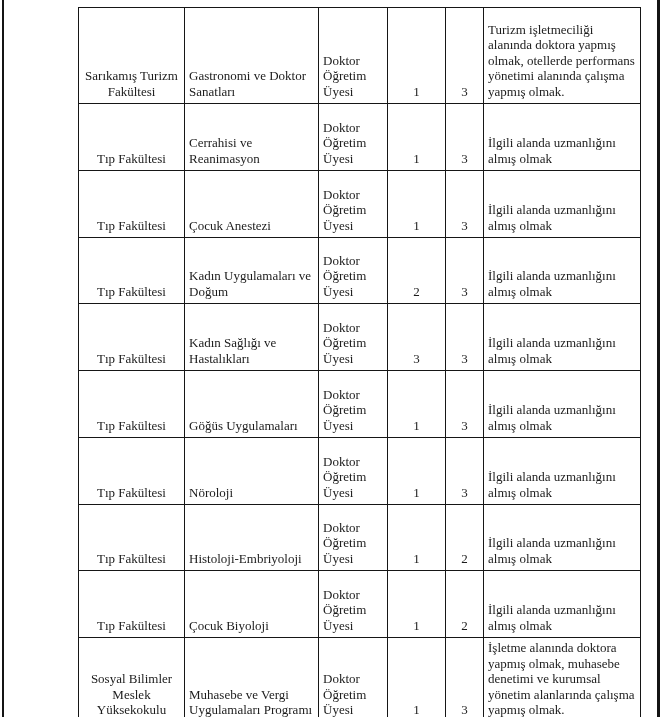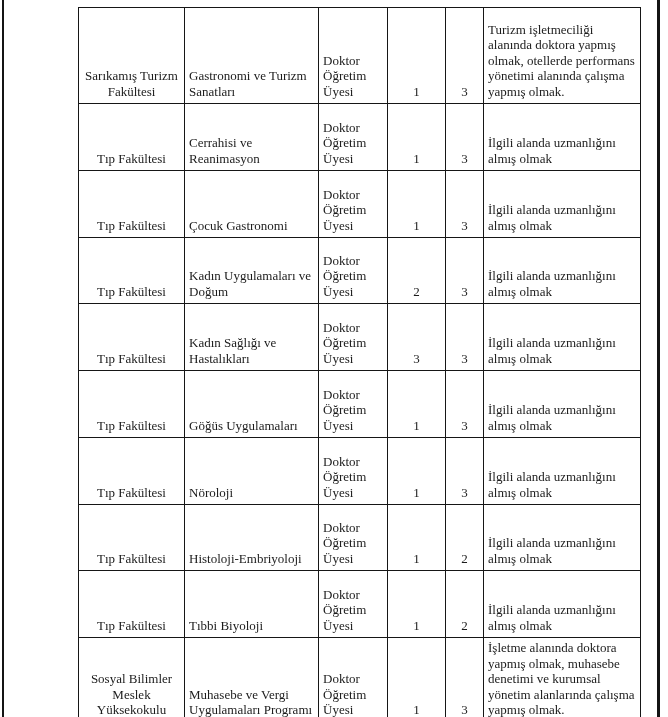--- a/index.html
+++ b/index.html
@@ -70,37 +70,37 @@
       <col class="w-faculty">
         <col class="w-dept">
         <col class="w-title">
       <col class="w-n1">
         <col class="w-n2">
         <col class="w-req">
     </colgroup>
     <tbody>
       <tr class="h96">
         <td class="c-faculty">Sarıkamış Turizm Fakültesi</td>
-        <td class="c-dept">Gastronomi ve Turizm Sanatları</td>
+        <td class="c-dept">Gastronomi ve Doktor Sanatları</td>
         <td class="c-title">Doktor Öğretim Üyesi</td>
         <td class="c-num">1</td>
         <td class="c-num">3</td>
         <td class="c-req">Turizm işletmeciliği alanında doktora yapmış olmak, otellerde performans yönetimi alanında çalışma yapmış olmak.</td>
       </tr>
       <tr class="h67">
         <td class="c-faculty">Tıp Fakültesi</td>
         <td class="c-dept">Cerrahisi ve Reanimasyon</td>
         <td class="c-title">Doktor Öğretim Üyesi</td>
         <td class="c-num">1</td>
         <td class="c-num">3</td>
         <td class="c-req">İlgili alanda uzmanlığını almış olmak</td>
       </tr>
       <tr class="h67">
         <td class="c-faculty">Tıp Fakültesi</td>
-        <td class="c-dept">Çocuk Gastronomi</td>
+        <td class="c-dept">Çocuk Anestezi</td>
         <td class="c-title">Doktor Öğretim Üyesi</td>
         <td class="c-num">1</td>
         <td class="c-num">3</td>
         <td class="c-req">İlgili alanda uzmanlığını almış olmak</td>
       </tr>
       <tr class="h66">
         <td class="c-faculty">Tıp Fakültesi</td>
         <td class="c-dept">Kadın Uygulamaları ve Doğum</td>
         <td class="c-title">Doktor Öğretim Üyesi</td>
         <td class="c-num">2</td>
@@ -134,21 +134,21 @@
       <tr class="h66">
         <td class="c-faculty">Tıp Fakültesi</td>
         <td class="c-dept">Histoloji-Embriyoloji</td>
         <td class="c-title">Doktor Öğretim Üyesi</td>
         <td class="c-num">1</td>
         <td class="c-num">2</td>
         <td class="c-req">İlgili alanda uzmanlığını almış olmak</td>
       </tr>
       <tr class="h67">
         <td class="c-faculty">Tıp Fakültesi</td>
-        <td class="c-dept">Tıbbi Biyoloji</td>
+        <td class="c-dept">Çocuk Biyoloji</td>
         <td class="c-title">Doktor Öğretim Üyesi</td>
         <td class="c-num">1</td>
         <td class="c-num">2</td>
         <td class="c-req">İlgili alanda uzmanlığını almış olmak</td>
       </tr>
       <tr class="h76">
         <td class="c-faculty">Sosyal Bilimler Meslek Yüksekokulu</td>
         <td class="c-dept">Muhasebe ve Vergi Uygulamaları Programı</td>
         <td class="c-title">Doktor Öğretim Üyesi</td>
         <td class="c-num">1</td>

